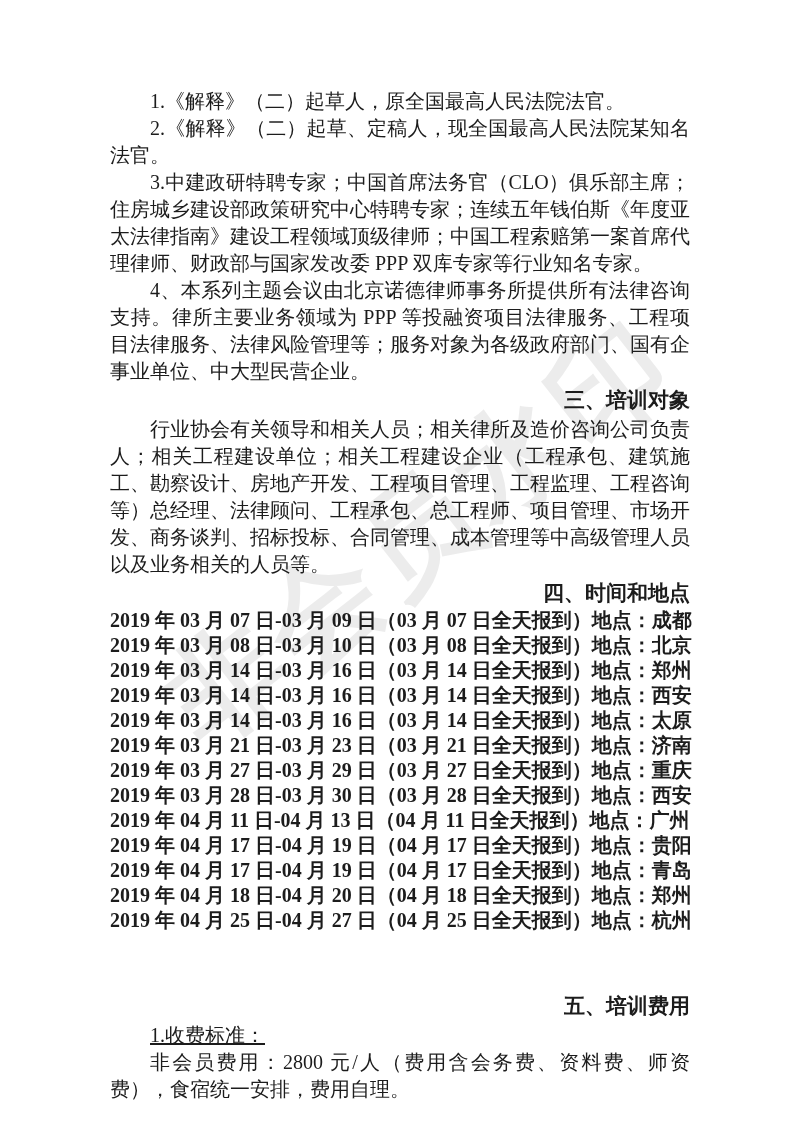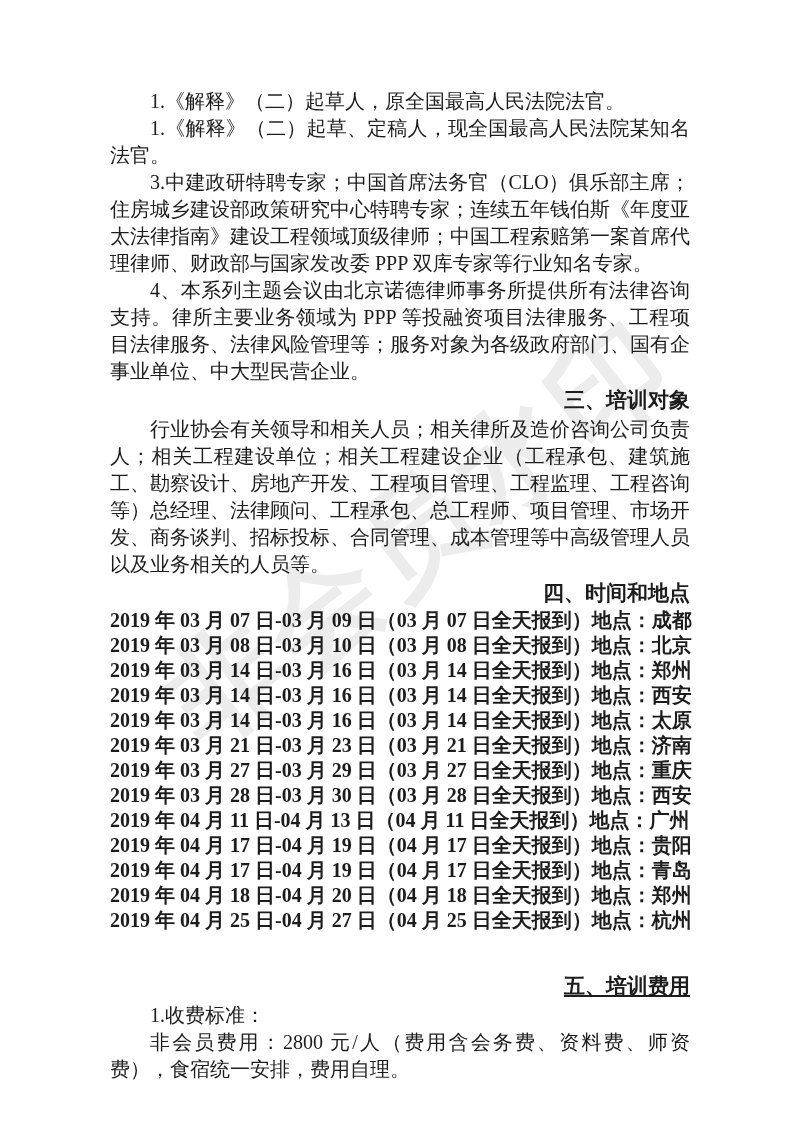--- a/index.html
+++ b/index.html
@@ -42,48 +42,49 @@
     text-align: justify;
   }
   .heading {
     margin: 2px 0 2px 0;
     font-weight: bold;
     font-size: 21px;
     text-indent: 0;
     text-align: right;
   }
   .heading-schedule { margin-bottom: 1px; }
-  .heading-fees { margin-top: 40px; text-decoration: underline; }
+  .heading-fees { margin-top: 60px; }
   .schedule .schedule-line {
     line-height: 25px;
     white-space: nowrap;
     text-indent: 0;
     text-align: left;
     font-weight: bold;
   }
   .schedule .schedule-line.bold { font-weight: bold; }
   .fee-line {
     margin: 0;
     text-indent: 2em;
     text-align: left;
+    text-decoration: underline;
   }
 </style>
 </head>
 <body>
 
 <div class="page">
 
   <div class="watermark">非会员水印</div>
 
   <div class="content">
 
     <div class="intro-list">
 
     <p class="para">1.《解释》（二）起草人，原全国最高人民法院法官。</p>
-        <p class="para">1.《解释》（二）起草、定稿人，现全国最高人民法院某知名法官。</p>
+        <p class="para">2.《解释》（二）起草、定稿人，现全国最高人民法院某知名法官。</p>
         <p class="para">3.中建政研特聘专家；中国首席法务官（CLO）俱乐部主席；住房城乡建设部政策研究中心特聘专家；连续五年钱伯斯《年度亚太法律指南》建设工程领域顶级律师；中国工程索赔第一案首席代理律师、财政部与国家发改委 PPP 双库专家等行业知名专家。</p>
         <p class="para">4、本系列主题会议由北京诺德律师事务所提供所有法律咨询支持。律所主要业务领域为 PPP 等投融资项目法律服务、工程项目法律服务、法律风险管理等；服务对象为各级政府部门、国有企事业单位、中大型民营企业。</p>
       </div>
 
     <p class="heading">三、培训对象</p>
 
     <p class="para">行业协会有关领导和相关人员；相关律所及造价咨询公司负责人；相关工程建设单位；相关工程建设企业（工程承包、建筑施工、勘察设计、房地产开发、工程项目管理、工程监理、工程咨询等）总经理、法律顾问、工程承包、总工程师、项目管理、市场开发、商务谈判、招标投标、合同管理、成本管理等中高级管理人员以及业务相关的人员等。</p>
 
     <p class="heading heading-schedule">四、时间和地点</p>
 

